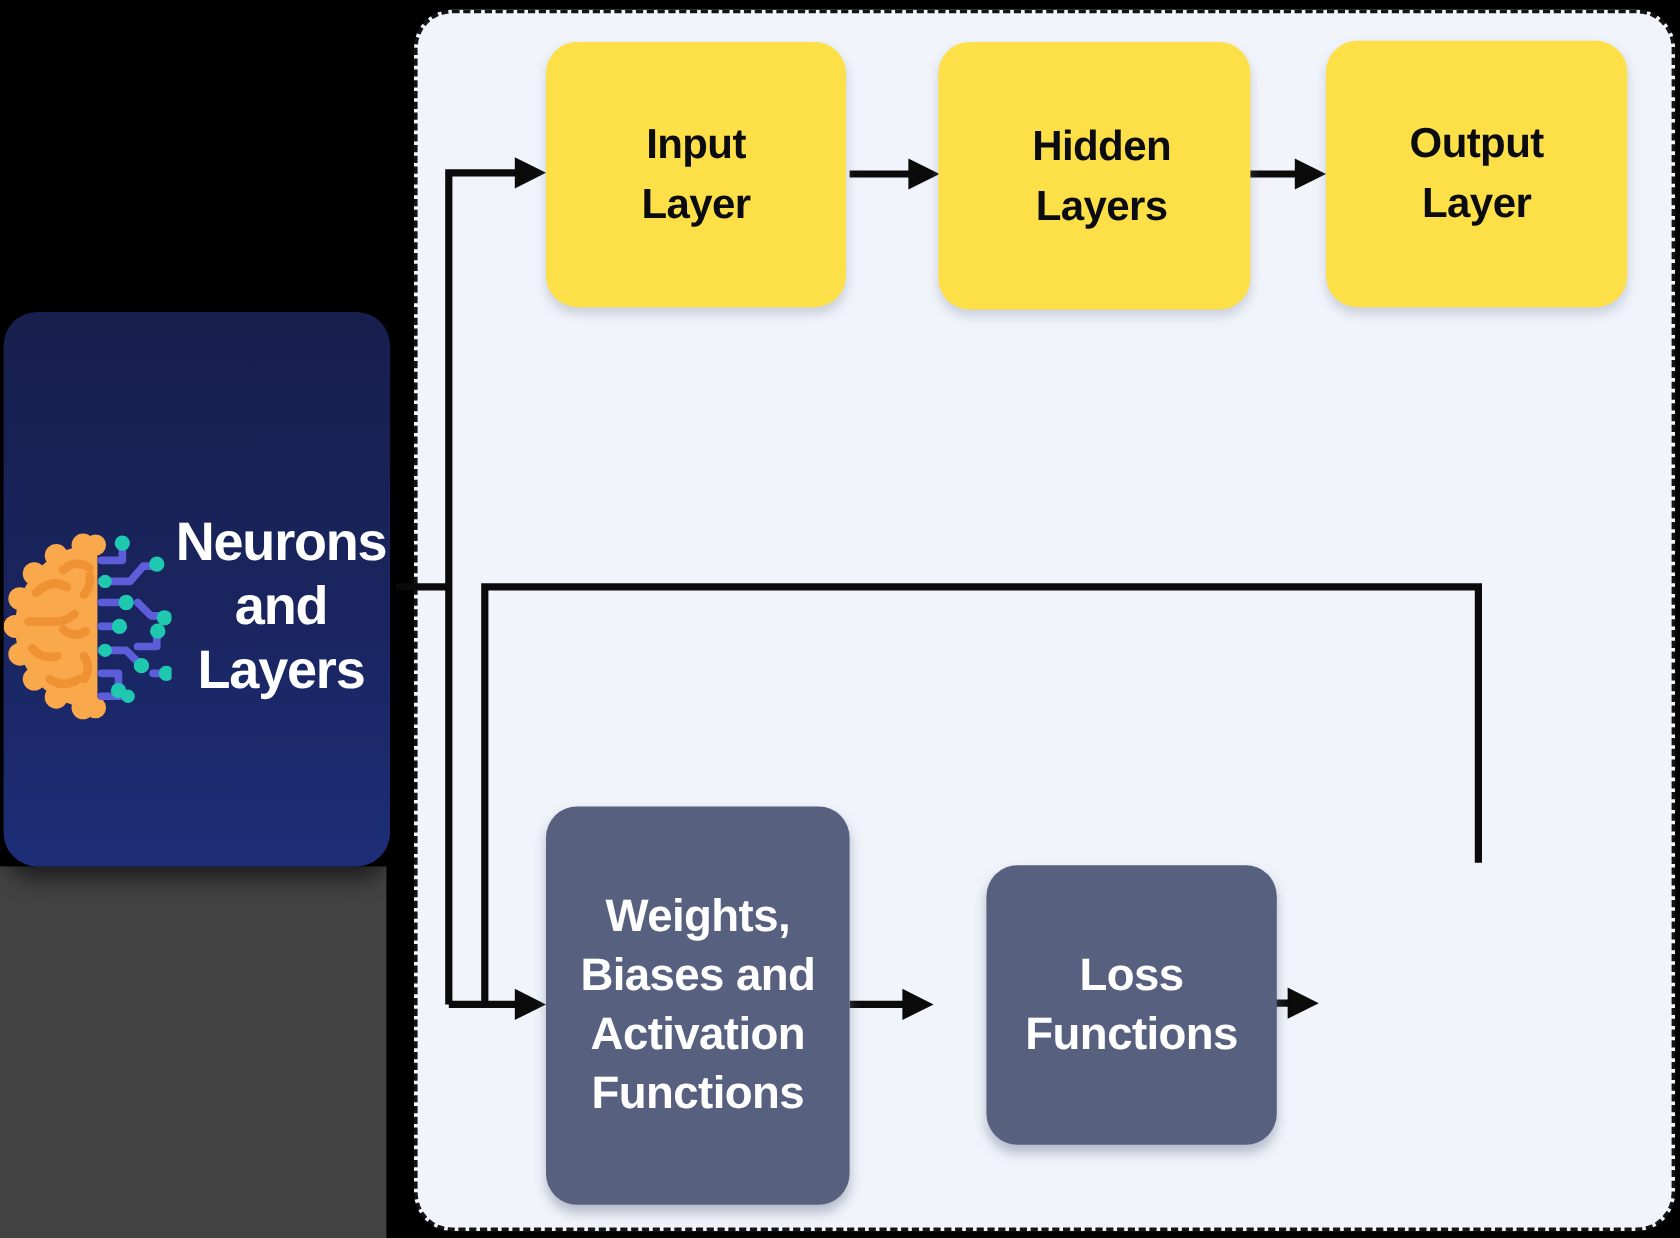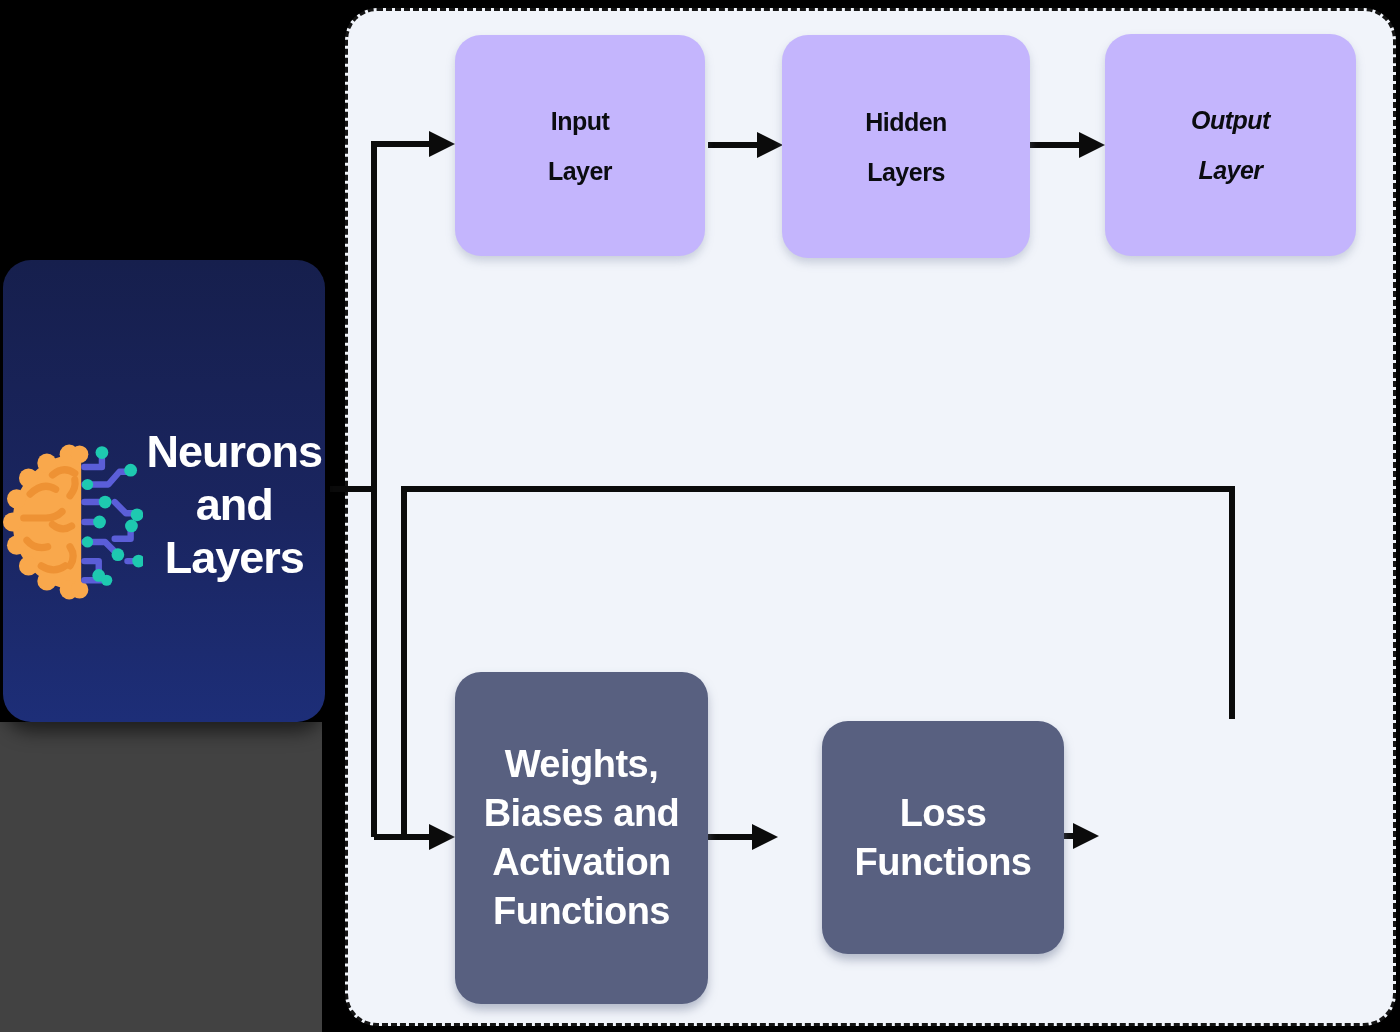--- a/index.html
+++ b/index.html
@@ -35,30 +35,30 @@
   
   .connectors{position:absolute;left:0;top:0;width:1400px;height:1032px;z-index:2;pointer-events:none;}
   
   .node{
     position:absolute;display:flex;align-items:center;justify-content:center;
     text-align:center;font-weight:700;border-radius:26px;z-index:3;
     letter-spacing:-0.5px;
   }
   .node-label{white-space:pre-line;}
   .node.light{
-    background:#c4b5fd;color:#0B0C10;font-size:25px;line-height:50px;
+    background:#fde047;color:#0B0C10;font-size:35px;line-height:50px;
     box-shadow:0 5px 9px rgba(130,140,165,0.35);
   }
   .node.dark{
     background:#586080;color:#FFFFFF;font-size:38px;line-height:49px;
     box-shadow:0 6px 10px rgba(120,130,155,0.5);
   }
   #node-input  {left:455px;top:35px;width:250px;height:221px;}
-  #node-hidden {left:782px;top:35px;width:248px;height:223px;}
-  #node-output {left:1105px;top:34px;width:251px;height:222px;font-style:italic;}
+  #node-hidden {left:782px;top:35px;width:248px;height:223px;padding-left:12px;}
+  #node-output {left:1105px;top:34px;width:251px;height:222px;}
   #node-weights{left:455px;top:672px;width:253px;height:332px;}
   #node-loss   {left:822px;top:721px;width:242px;height:233px;}
   #node-optimization{left:1099px;top:722px;width:275px;height:233px;font-size:40px;}
 </style>
 </head>
 <body>
 
 <div class="canvas">
 
   <div class="bg-gray"></div>

